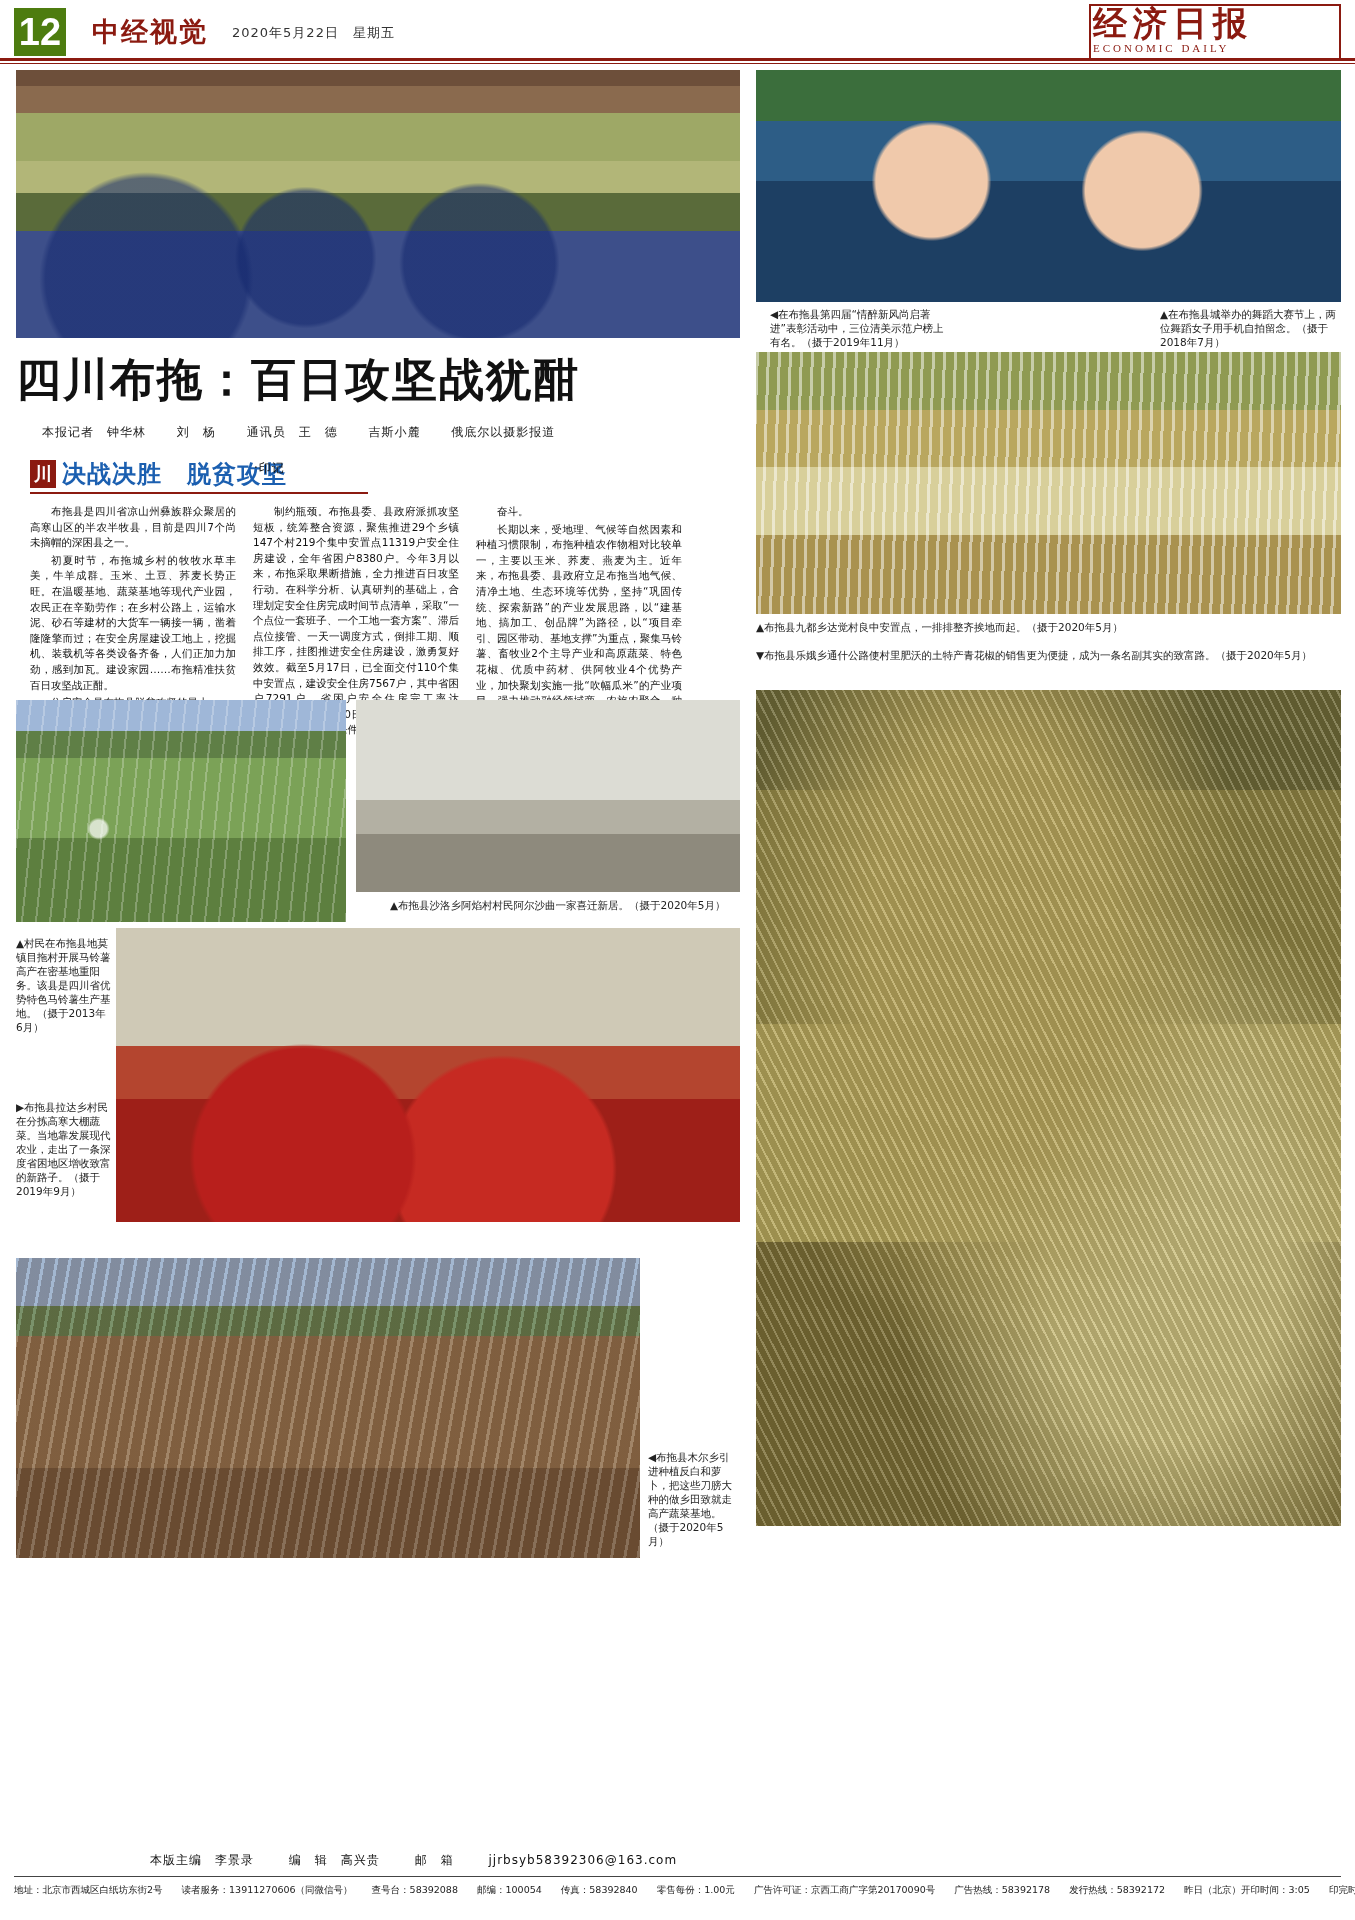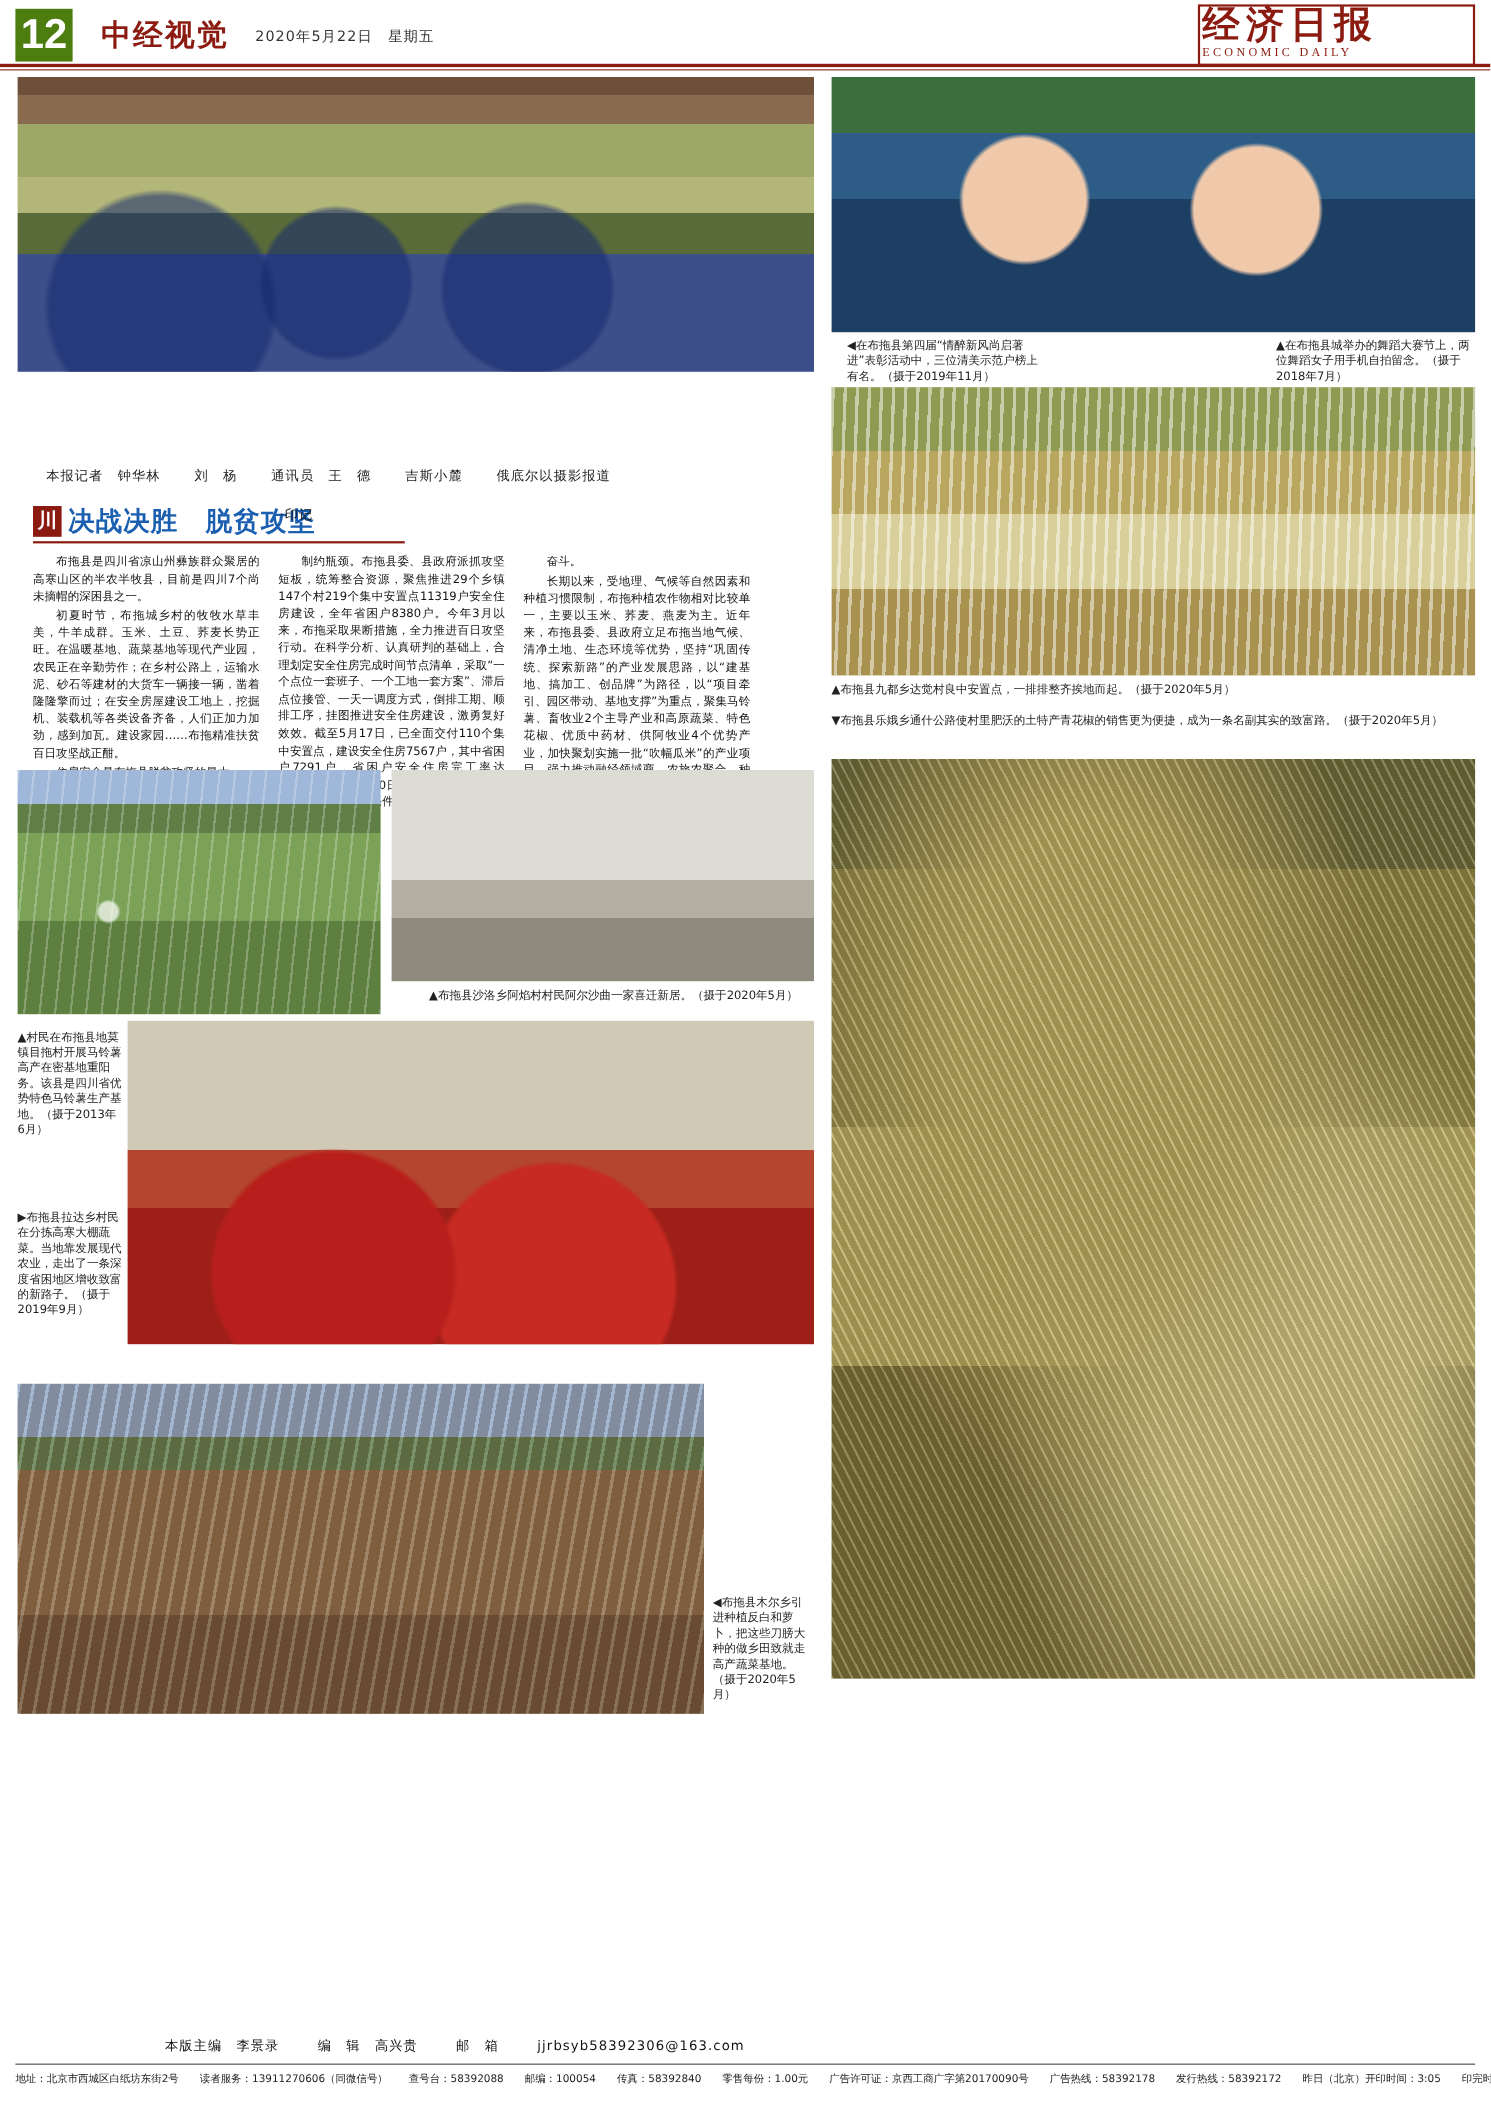--- a/index.html
+++ b/index.html
@@ -194,20 +194,21 @@
     <div class="mh-rule"></div>
     <div class="mh-rule2"></div>
   </div>
 
   <div class="photo p-top-left" style="left:16px; top:70px; width:724px; height:268px;"></div>
 
   <div class="photo p-selfie" style="left:756px; top:70px; width:585px; height:232px;"></div>
   <div class="cap" style="left:770px; top:307px; width:178px;">◀在布拖县第四届“情醉新风尚启著进”表彰活动中，三位清美示范户榜上有名。（摄于2019年11月）</div>
   <div class="cap" style="left:1160px; top:307px; width:178px;">▲在布拖县城举办的舞蹈大赛节上，两位舞蹈女子用手机自拍留念。（摄于2018年7月）</div>
 
+  <div class="headline">四川布拖：百日攻坚战犹酣</div>
   <div class="byline">
     <span>本报记者　钟华林</span>
     <span>刘　杨</span>
     <span>通讯员　王　德</span>
     <span>吉斯小麓</span>
     <span>俄底尔以摄影报道</span>
   </div>
   <div class="kicker">
     <div class="bar">川</div>
     <div class="t1">决战决胜　脱贫攻坚</div>

